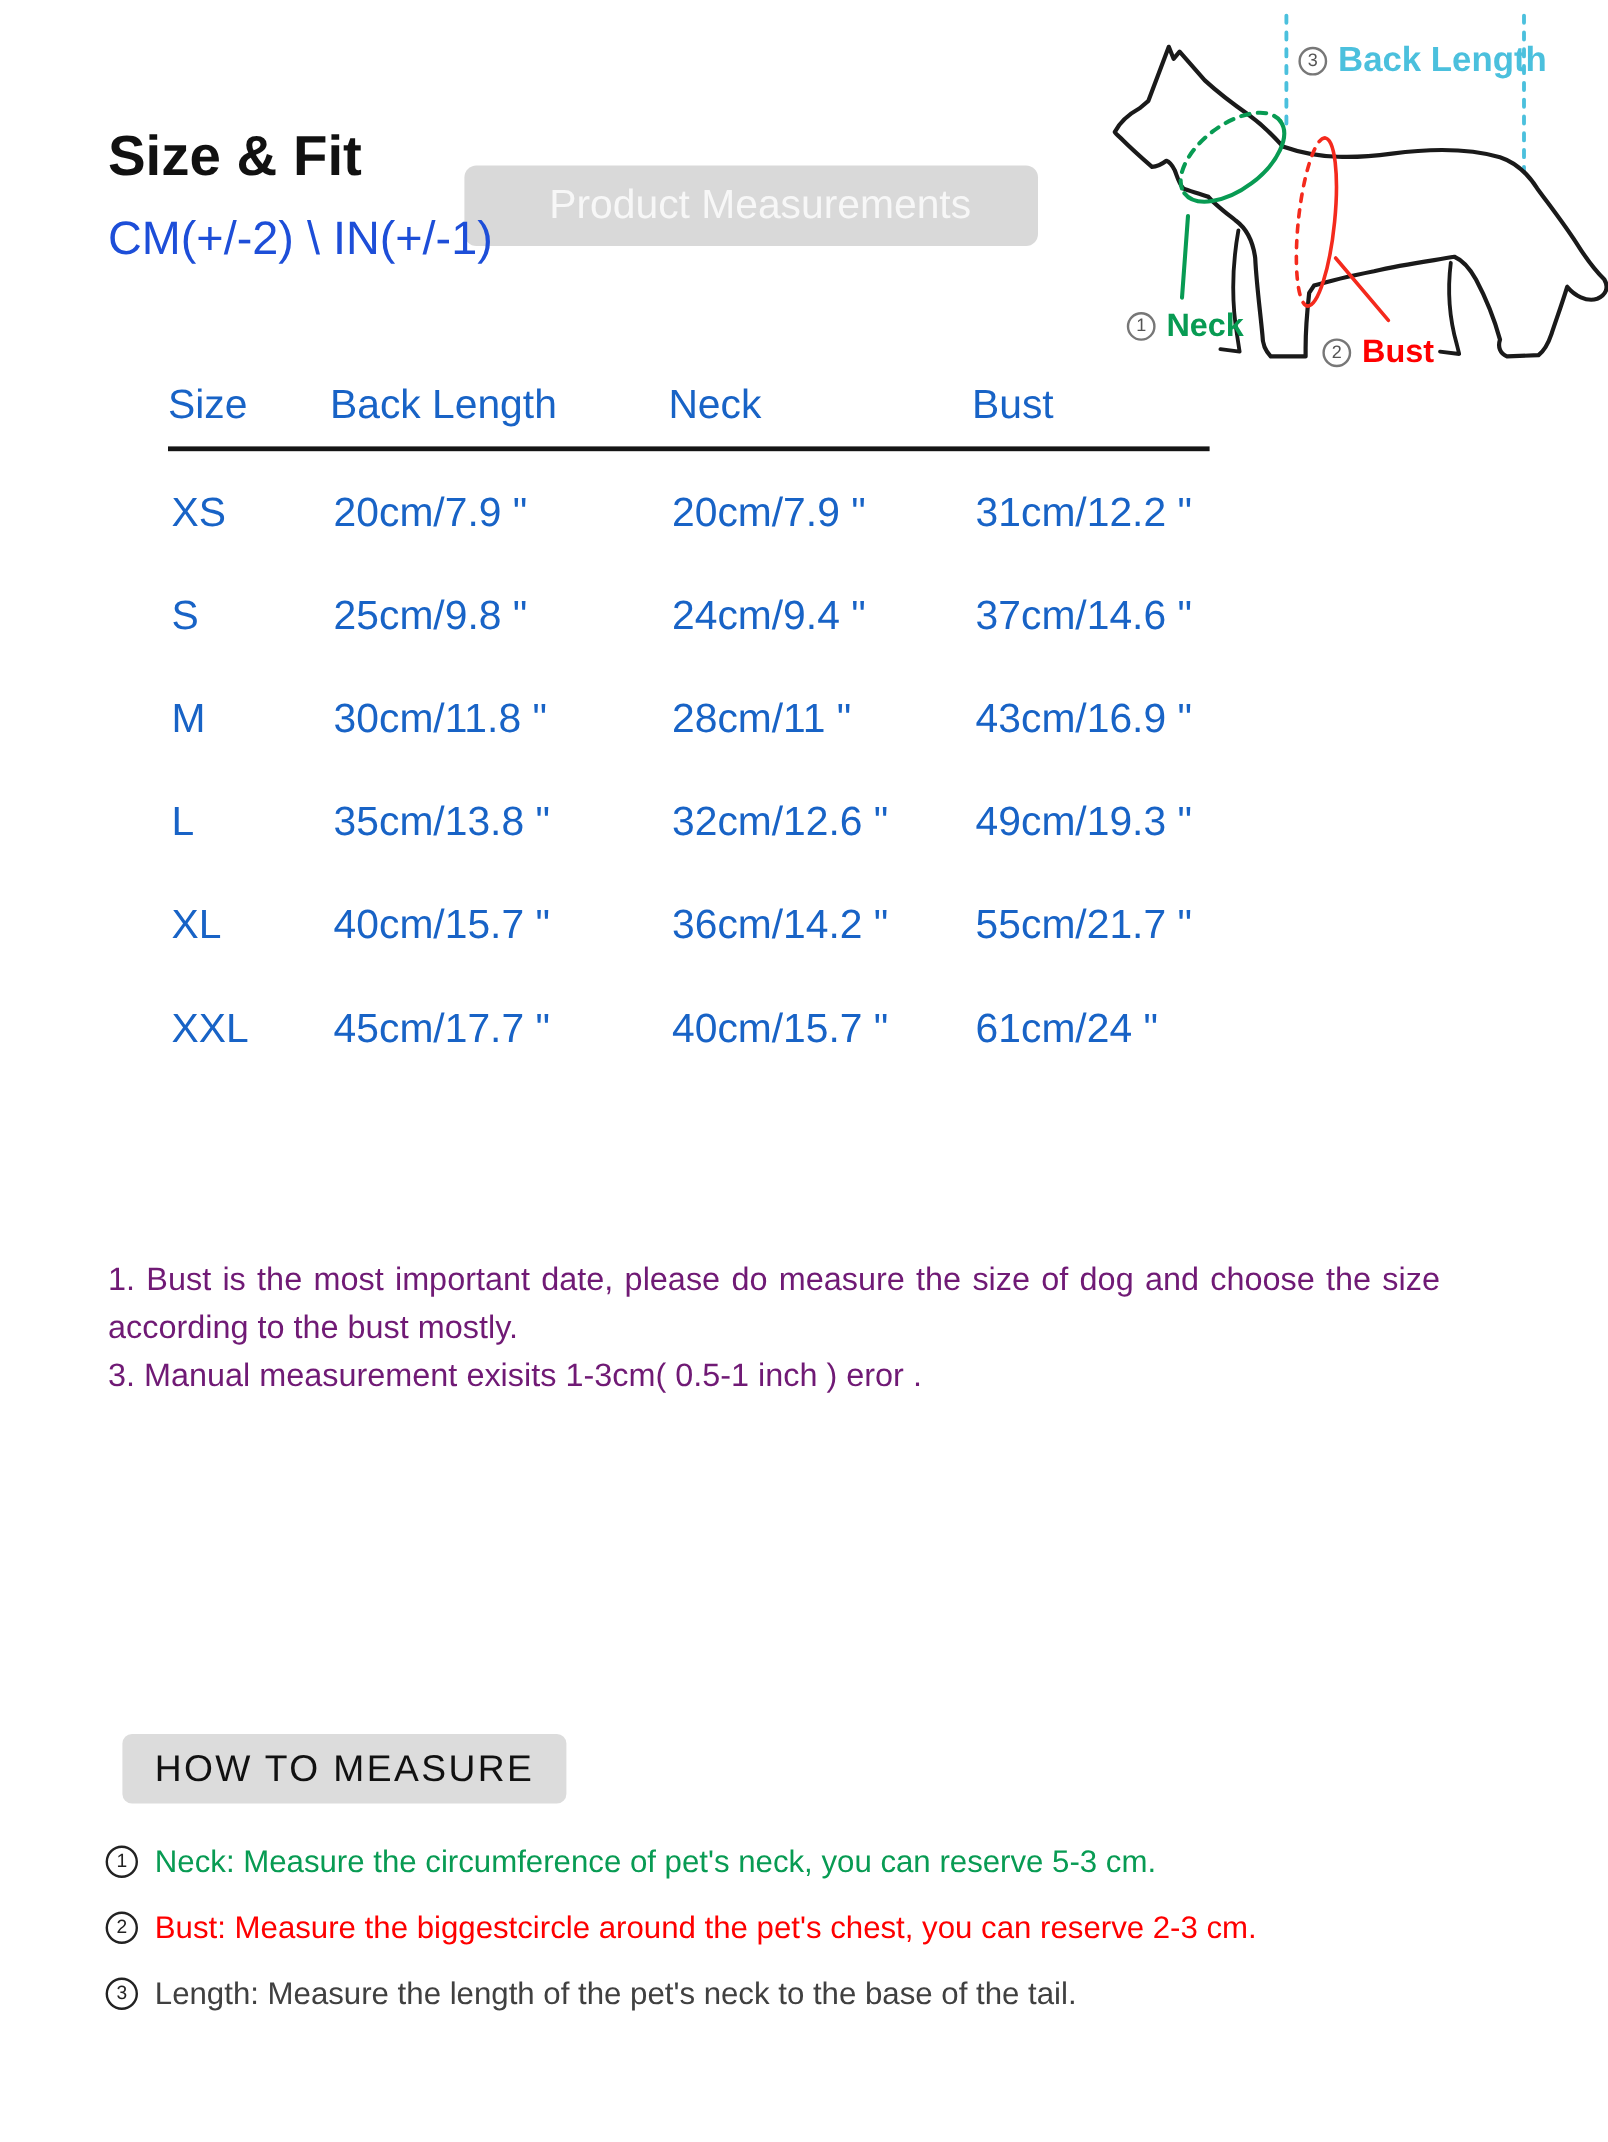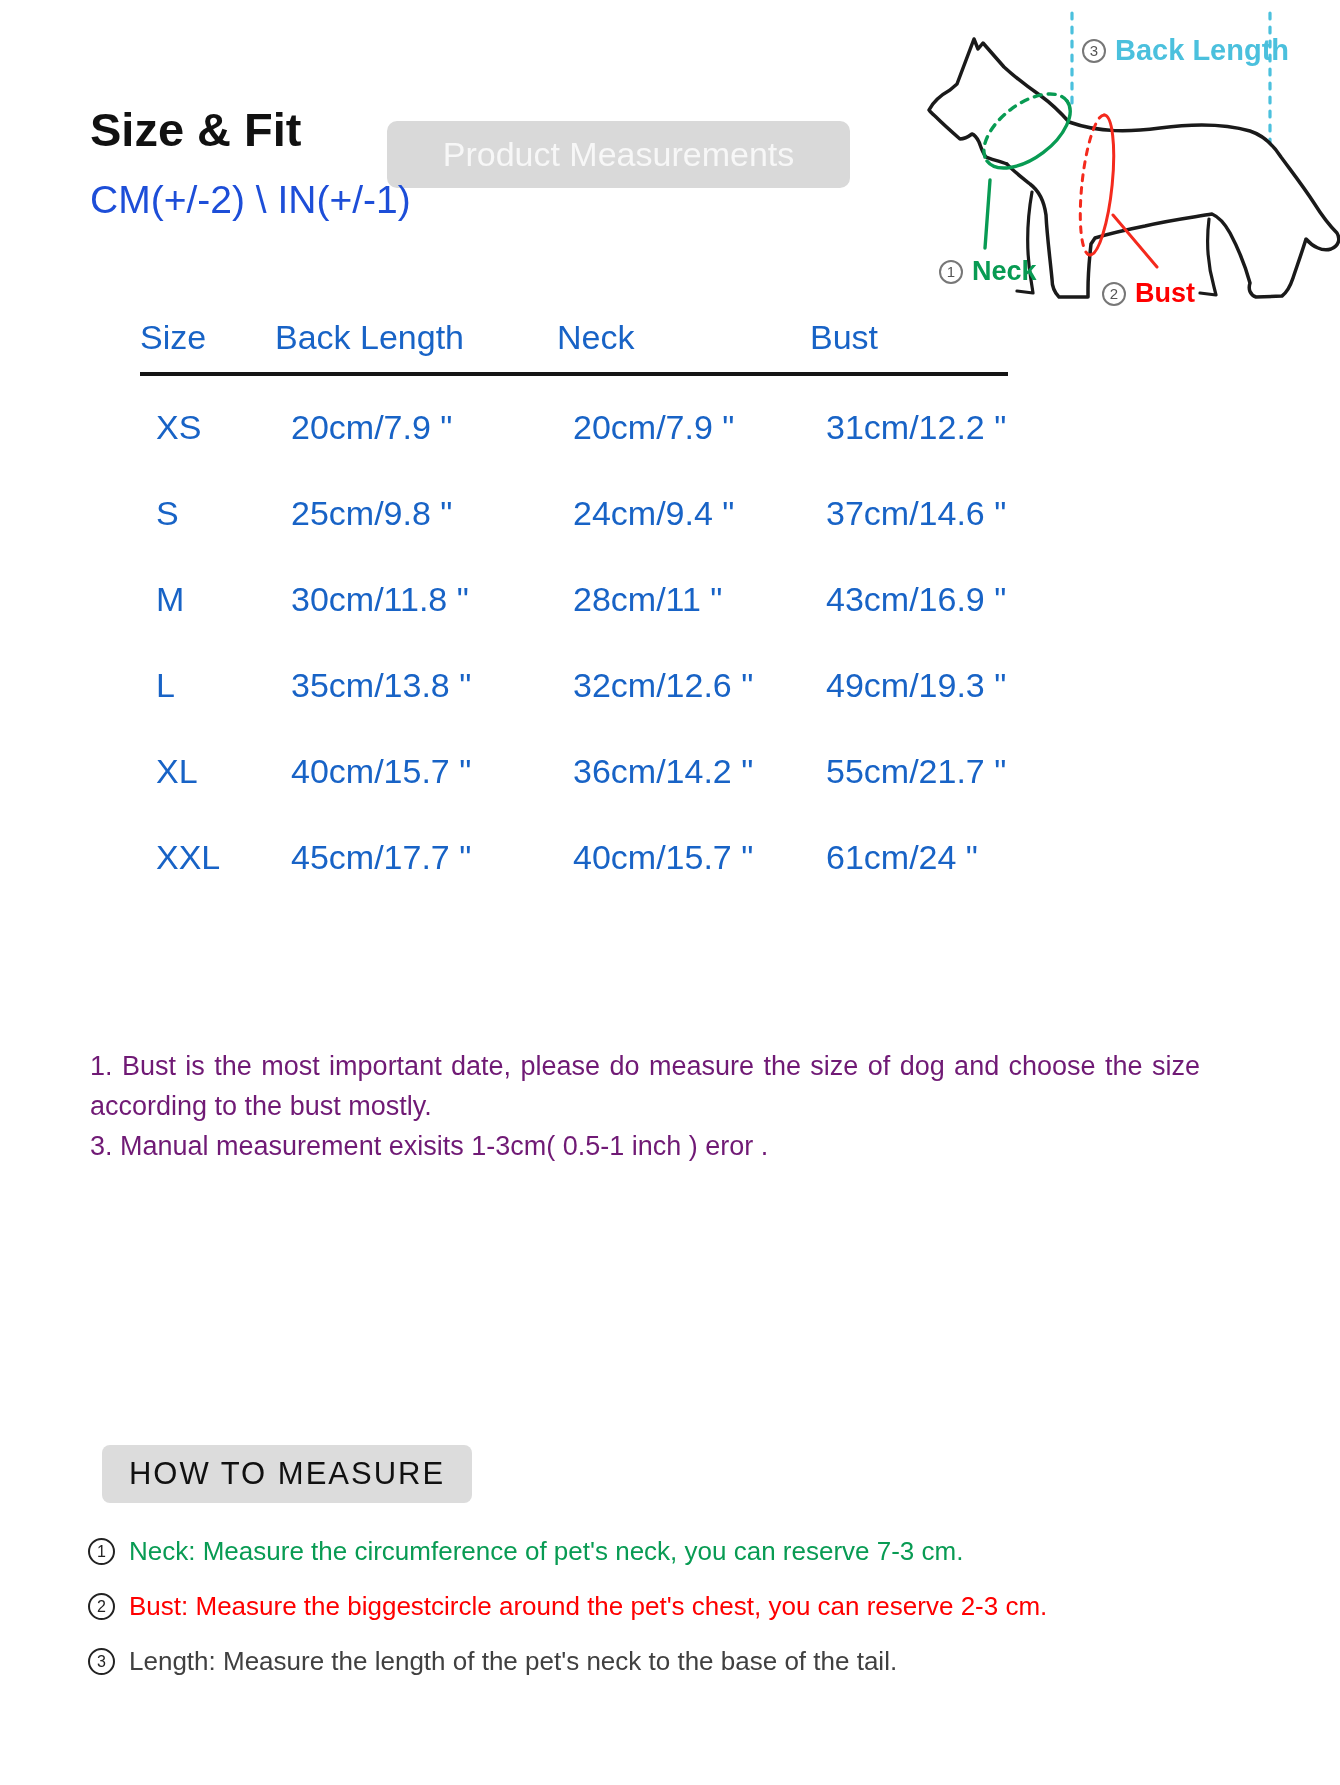--- a/index.html
+++ b/index.html
@@ -1,43 +1,43 @@
 <!DOCTYPE html>
 <html><head>
 <meta charset="utf-8">
 <style>
   html,body{margin:0;padding:0;background:#fff;}
   #page{position:relative;width:1340px;height:1785px;background:#ffffff;overflow:hidden;
         font-family:"Liberation Sans", sans-serif;}
 
   
   .title{position:absolute;left:90px;top:102px;font-size:47px;font-weight:700;color:#111;}
-  .badge{position:absolute;left:387px;top:121px;width:463px;height:67px;background:#d9d9d9;
+  .badge{position:absolute;left:387px;top:138px;width:463px;height:67px;background:#d9d9d9;
          border-radius:10px;display:flex;align-items:center;justify-content:center;
-         color:#f7f7f7;font-size:34px;}
+         color:#f7f7f7;font-size:34px;padding-left:15px;}
   .tolerance{position:absolute;left:90px;top:178px;font-size:39px;color:#1d4ed8;}
 
   
   .diagram{position:absolute;left:800px;top:0;width:540px;height:312px;}
   .diagram svg{position:absolute;left:0;top:0;}
   .dg-label{position:absolute;display:flex;align-items:center;gap:9px;white-space:nowrap;}
   .circ{display:inline-flex;width:24px;height:24px;border:2px solid #777;border-radius:50%;
         align-items:center;justify-content:center;font-size:15px;color:#555;background:#fff;
         box-sizing:border-box;flex:0 0 auto;}
   .lbl{font-weight:700;}
   .cyan-text{color:#4bc0dd;font-size:29px;}
   .green-text{color:#089b53;font-size:27px;}
   .red-text{color:#fe0000;font-size:27px;}
 
   
   .size-table{position:absolute;left:140px;top:318px;width:880px;height:660px;color:#1863c6;}
   .size-table span{position:absolute;white-space:nowrap;font-size:34px;}
   .t-head{position:absolute;top:0;left:0;right:0;height:40px;text-decoration:underline;}
   .t-rule{position:absolute;top:54px;left:0;width:868px;height:4px;background:#151515;}
-  .t-row{position:absolute;left:16px;right:0;height:40px;}
+  .t-row{position:absolute;left:3px;right:0;height:40px;}
   .c1{left:0;}
   .c2{left:135px;}
   .c3{left:417px;}
   .c4{left:670px;}
 
   
   .warning{position:absolute;left:90px;top:1008px;width:1160px;font-size:27px;color:#fe0000;}
   .notes{position:absolute;left:90px;top:1046px;width:1110px;font-size:27px;color:#701a75;
          line-height:40px;}
   .notes p{margin:0;text-align:justify;}
@@ -174,21 +174,21 @@
     <p>1. Bust is the most important date, please do measure the size of dog and choose the size according to the bust mostly.</p>
     <p>3. Manual measurement exisits 1-3cm( 0.5-1 inch ) eror .</p>
   </div>
 
   <div class="htm-box">
     <span>HOW TO MEASURE</span>
   </div>
 
   <div class="step step-1" style="top:1536px">
     <span class="circ">1</span>
-    <span class="step-text">Neck: Measure the circumference of pet's neck, you can reserve 7-3 cm.</span>
+    <span class="step-text">Neck: Measure the circumference of pet's neck, you can reserve 5-3 cm.</span>
   </div>
   <div class="step step-2" style="top:1591px">
     <span class="circ">2</span>
     <span class="step-text">Bust:  Measure the biggestcircle around the pet's chest, you can reserve 2-3 cm.</span>
   </div>
   <div class="step step-3" style="top:1646px">
     <span class="circ">3</span>
     <span class="step-text">Length: Measure the length of the pet's neck to the base of the tail.</span>
   </div>
 

